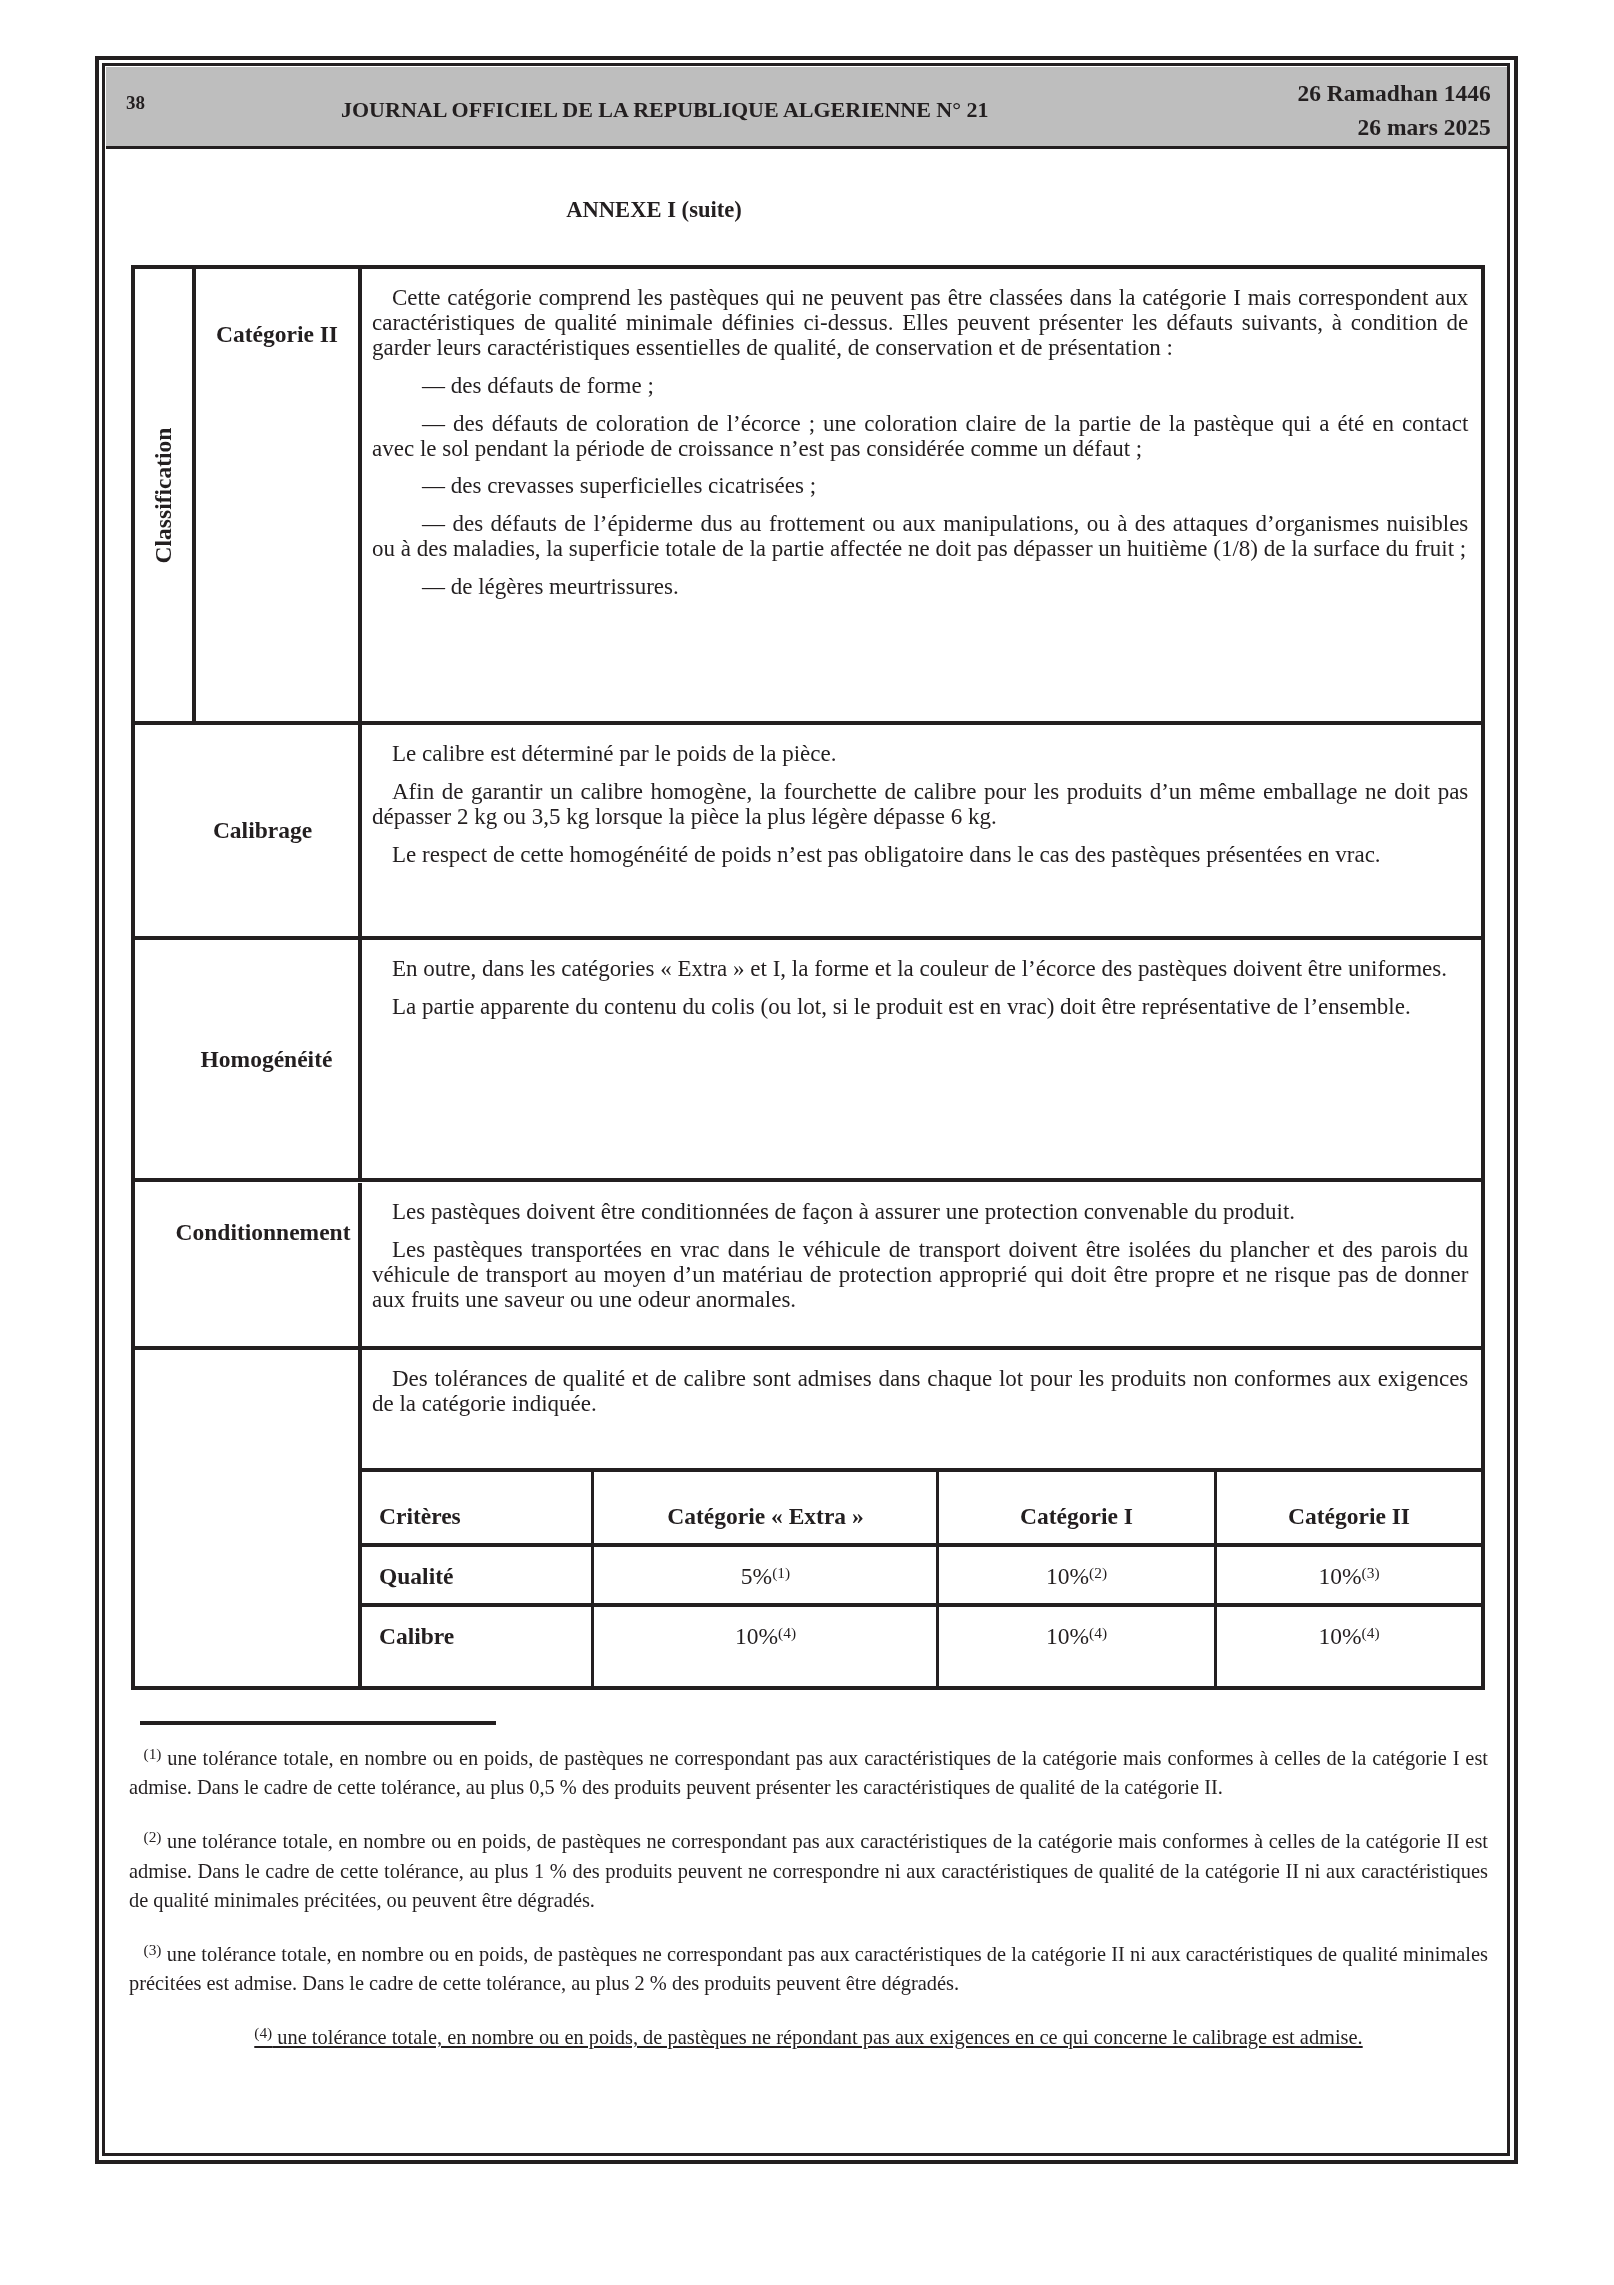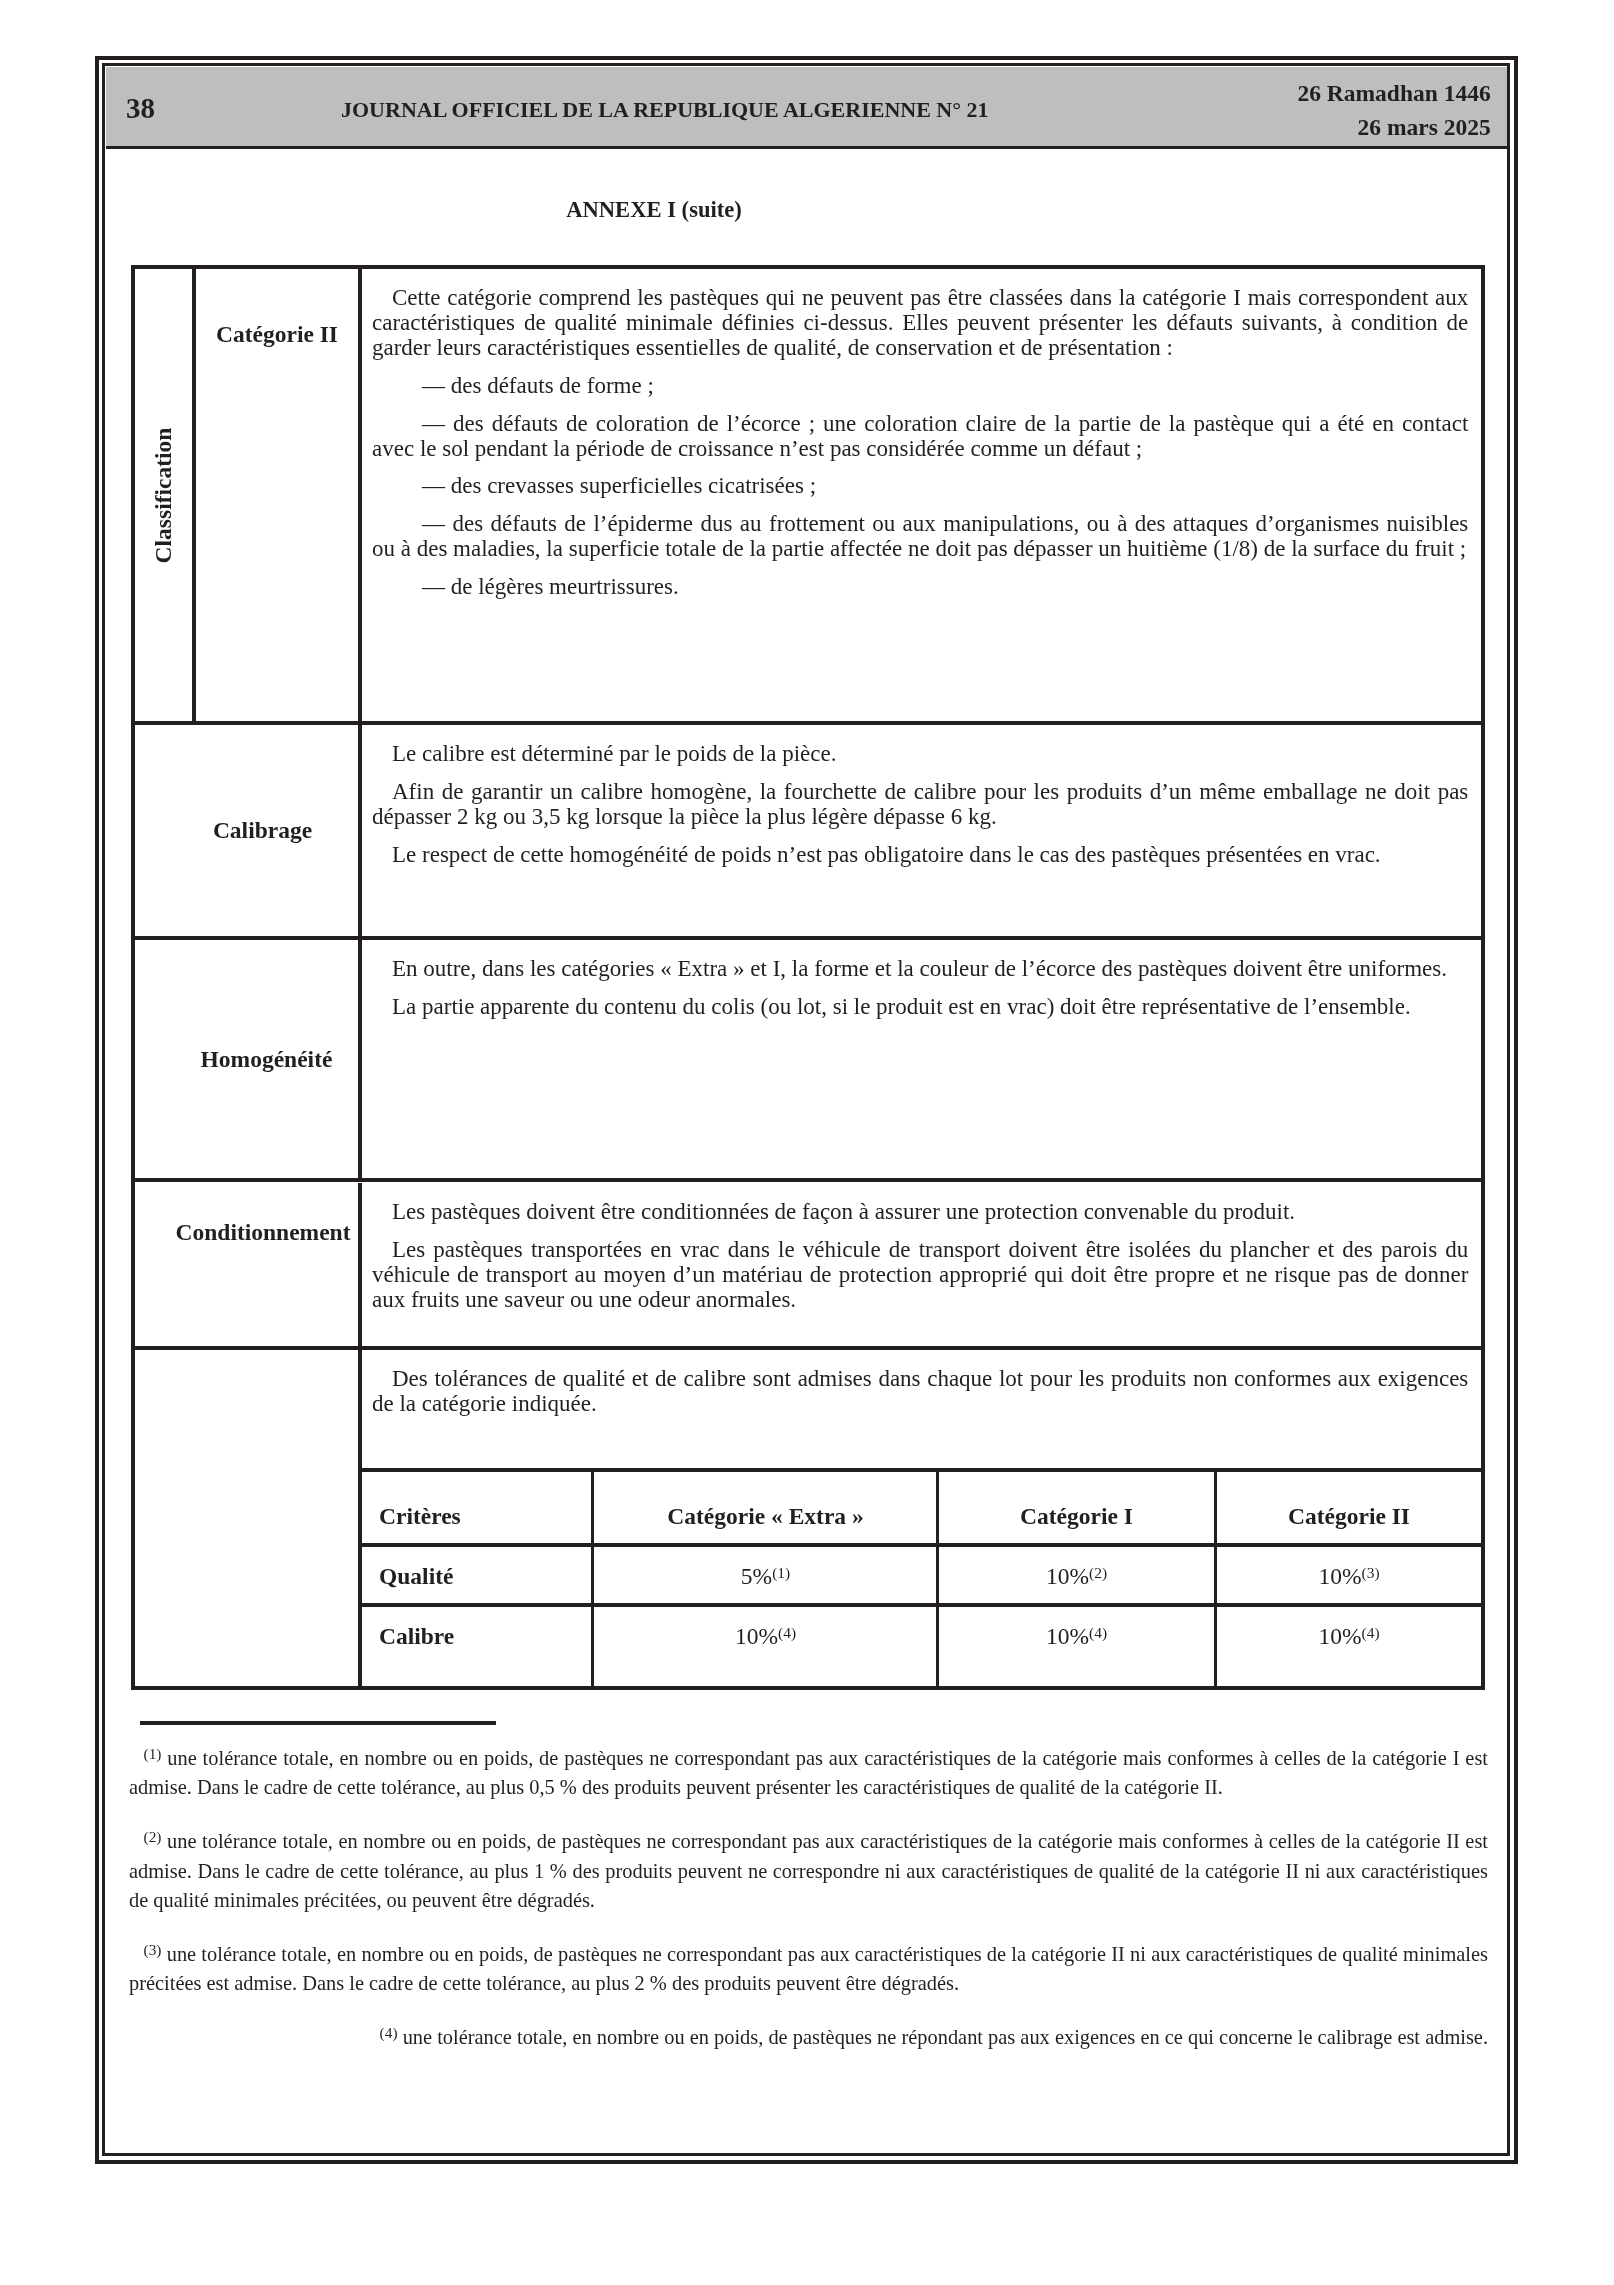--- a/index.html
+++ b/index.html
@@ -4,21 +4,21 @@
 <style>
   html, body { margin:0; padding:0; background:#ffffff; }
   body { width:1615px; height:2285px; position:relative; overflow:hidden;
          font-family:"Liberation Serif","DejaVu Serif",serif; color:#231f20; }
   .frame-outer { position:absolute; left:95px; top:56px; width:1423px; height:2108px;
                  border:4.5px solid #231f20; box-sizing:border-box; }
   .frame-inner { position:absolute; left:102px; top:63px; width:1408px; height:2093px;
                  border:3.6px solid #231f20; box-sizing:border-box; }
   .header-band { position:absolute; left:106px; top:67px; width:1401px; height:82px;
                  background:#bebebe; border-bottom:3.6px solid #231f20; box-sizing:border-box; }
-  .hdr-page { position:absolute; left:20px; top:25px; font-size:29px; font-weight:bold; }
+  .hdr-page { position:absolute; left:20px; top:25px; font-size:19px; font-weight:bold; }
   .hdr-title { position:absolute; left:235px; top:30px; font-size:22px; font-weight:bold; white-space:nowrap; }
   .hdr-date { position:absolute; right:16.3px; top:9px; font-size:23.5px; font-weight:bold;
               text-align:right; line-height:34px; }
   .annex-title { position:absolute; left:0; width:1308px; top:197px; text-align:center;
                  font-size:22.6px; font-weight:bold; }
 
   .tbl { position:absolute; left:131px; top:265px; width:1354px; height:1425px;
          border:4.5px solid #231f20; box-sizing:border-box; }
   .row { position:absolute; left:0; right:0; border-bottom:4.5px solid #231f20; box-sizing:border-box; }
   .row.last { border-bottom:none; }
@@ -40,21 +40,21 @@
   .tol-cell.c2 { left:575px; width:278px; border-left:3.6px solid #231f20; text-align:center; }
   .tol-cell.c3 { left:853px; right:0; border-left:3.6px solid #231f20; text-align:center; }
   .hdr-row .tol-cell { font-weight:bold; padding-top:31px; }
   .val-row .tol-cell { padding-top:16.3px; }
   sup.fn { font-size:15.4px; vertical-align:6.3px; font-weight:normal; }
 
   .fn-rule { position:absolute; left:140px; top:1721px; width:356px; height:3.6px; background:#231f20; }
   .footnotes { position:absolute; left:129px; width:1359px; top:1739px; font-size:20.4px; line-height:29px;
                text-align:justify; }
   .footnotes p { margin:0 0 20px 0; text-indent:14.5px; }
-  .footnotes p.fn4 { text-indent:0; text-align:right; }
+  .footnotes p.fn4 { text-indent:0; text-align:center;text-decoration:underline; }
 </style>
 </head>
 <body>
 
 <div class="frame-outer"></div>
 <div class="frame-inner"></div>
 
 <div class="header-band">
   <span class="hdr-page">38</span>
   <span class="hdr-title">JOURNAL OFFICIEL DE LA REPUBLIQUE ALGERIENNE N° 21</span>

